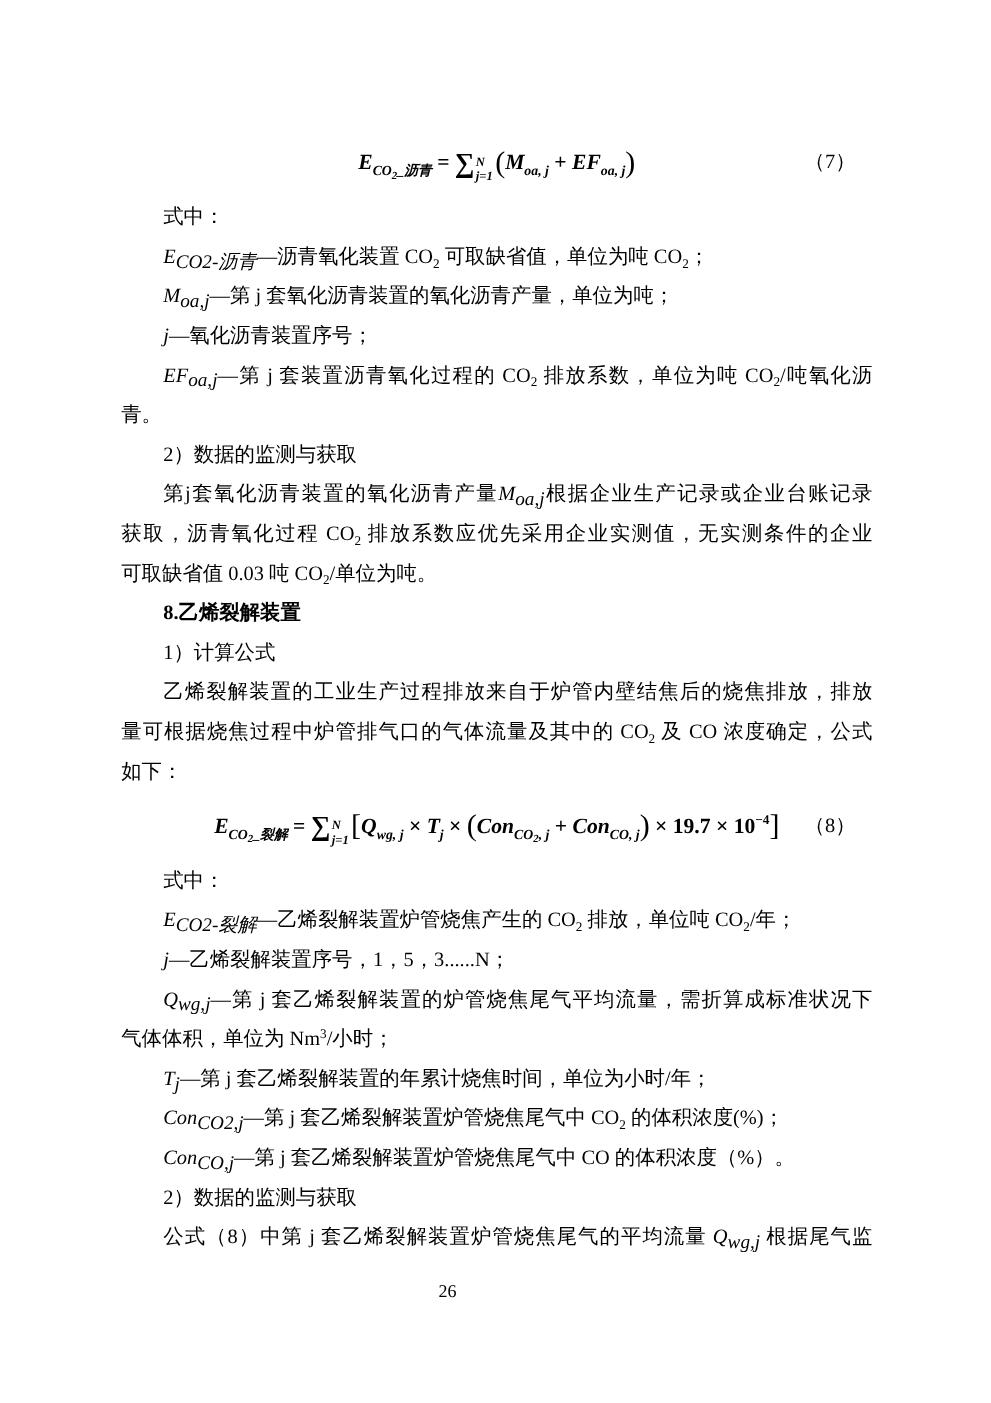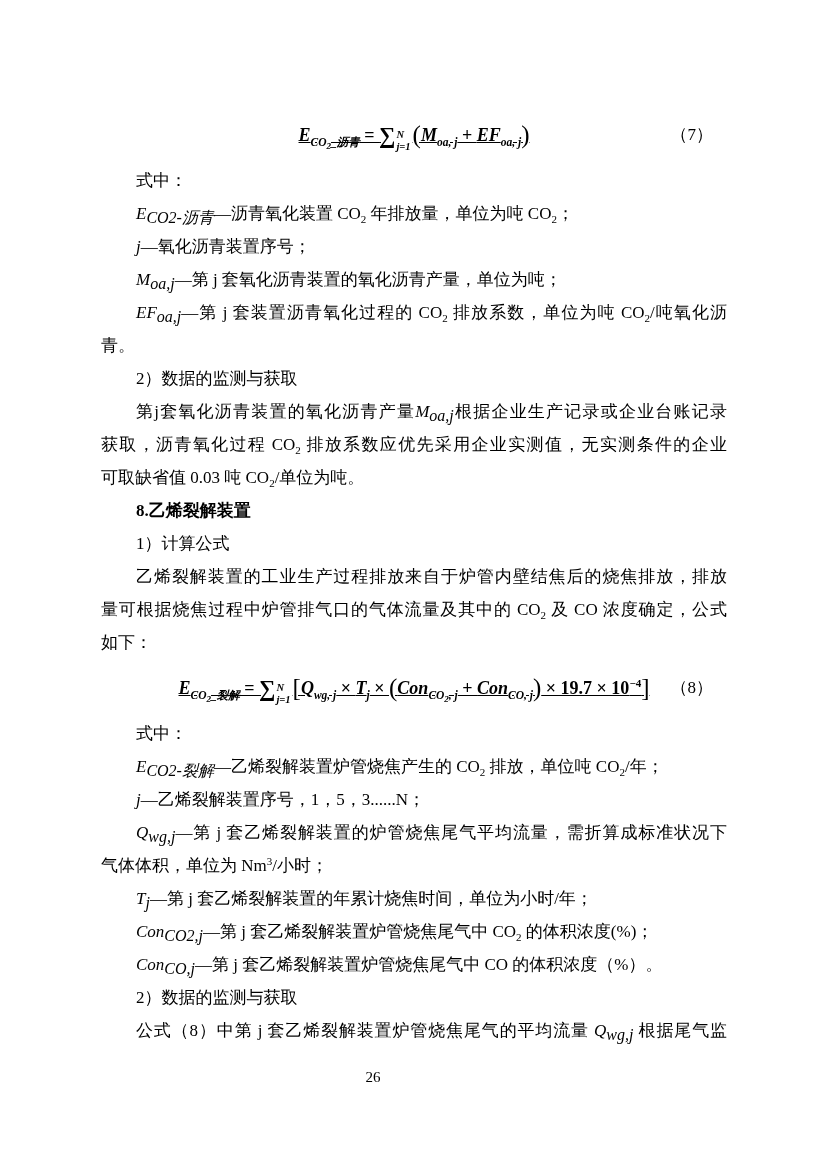--- a/index.html
+++ b/index.html
@@ -8,21 +8,21 @@
     font-family:"Liberation Serif","DejaVu Serif",serif; color:#000;
     overflow:hidden;
   }
   #content { position:absolute; left:101px; top:106px; width:626px; }
   .line { height:33px; line-height:33px; font-size:17px; }
   .indent { padding-left:35px; }
   .fill { text-align:justify; text-align-last:justify; }
   .heading { font-weight:bold; }
   .formula {
     height:58px; line-height:58px; text-align:center;
-    font-size:18px; font-weight:bold; position:relative; padding-left:0;text-decoration:underline;
+    font-size:18px; font-weight:bold; position:relative; padding-left:0;
   }
   .eqnum { position:absolute; right:14px; top:0; font-weight:normal; font-size:17px; }
   
   .it { font-style:italic; }
   .sub { font-size:11px; vertical-align:-4px; line-height:0; }
   .subit { font-size:16px; font-style:italic; vertical-align:-4px; line-height:0; }
   .sup { font-size:11px; vertical-align:6px; line-height:0; }
   
   .fv { font-style:italic; }
   .fs { font-style:italic; font-size:11.5px; vertical-align:-5px; line-height:0; }
@@ -41,23 +41,23 @@
   }
 </style>
 </head>
 <body>
 
 <div class="page">
   <div id="content">
       <div class="line formula"><span class="fv">E</span><span class="fs">CO</span><span class="fss">2</span><span class="fs">_沥青</span><span class="fo"> = </span><span class="fsum">∑</span><span class="flims">N
 j=1</span><span class="fbig">(</span><span class="fv">M</span><span class="fs">oa, j</span><span class="fo"> + </span><span class="fv">EF</span><span class="fs">oa, j</span><span class="fbig">)</span><span class="eqnum">（7）</span></div>
       <div class="line indent"><span>式中：</span></div>
-      <div class="line indent"><span class="it">E</span><span class="subit">CO2-沥青</span><span>—沥青氧化装置 CO</span><span class="sub">2</span><span> 年排放量，单位为吨 CO</span><span class="sub">2</span><span>；</span></div>
+      <div class="line indent"><span class="it">E</span><span class="subit">CO2-沥青</span><span>—沥青氧化装置 CO</span><span class="sub">2</span><span> 可取缺省值，单位为吨 CO</span><span class="sub">2</span><span>；</span></div>
+      <div class="line indent"><span class="it">M</span><span class="subit">oa,j</span><span>—第 j 套氧化沥青装置的氧化沥青产量，单位为吨；</span></div>
       <div class="line indent"><span class="it">j</span><span>—氧化沥青装置序号；</span></div>
-      <div class="line indent"><span class="it">M</span><span class="subit">oa,j</span><span>—第 j 套氧化沥青装置的氧化沥青产量，单位为吨；</span></div>
       <div class="line indent fill"><span class="it">EF</span><span class="subit">oa,j</span><span>—第 j 套装置沥青氧化过程的 CO</span><span class="sub">2</span><span> 排放系数，单位为吨 CO</span><span class="sub">2</span><span>/吨氧化沥</span></div>
       <div class="line"><span>青。</span></div>
       <div class="line indent"><span>2）数据的监测与获取</span></div>
       <div class="line indent fill"><span>第j套氧化沥青装置的氧化沥青产量</span><span class="it">M</span><span class="subit">oa,j</span><span>根据企业生产记录或企业台账记录</span></div>
       <div class="line fill"><span>获取，沥青氧化过程 CO</span><span class="sub">2</span><span> 排放系数应优先采用企业实测值，无实测条件的企业</span></div>
       <div class="line"><span>可取缺省值 0.03 吨 CO</span><span class="sub">2</span><span>/单位为吨。</span></div>
       <div class="line heading indent"><span>8.乙烯裂解装置</span></div>
       <div class="line indent"><span>1）计算公式</span></div>
       <div class="line indent fill"><span>乙烯裂解装置的工业生产过程排放来自于炉管内壁结焦后的烧焦排放，排放</span></div>
       <div class="line fill"><span>量可根据烧焦过程中炉管排气口的气体流量及其中的 CO</span><span class="sub">2</span><span> 及 CO 浓度确定，公式</span></div>

